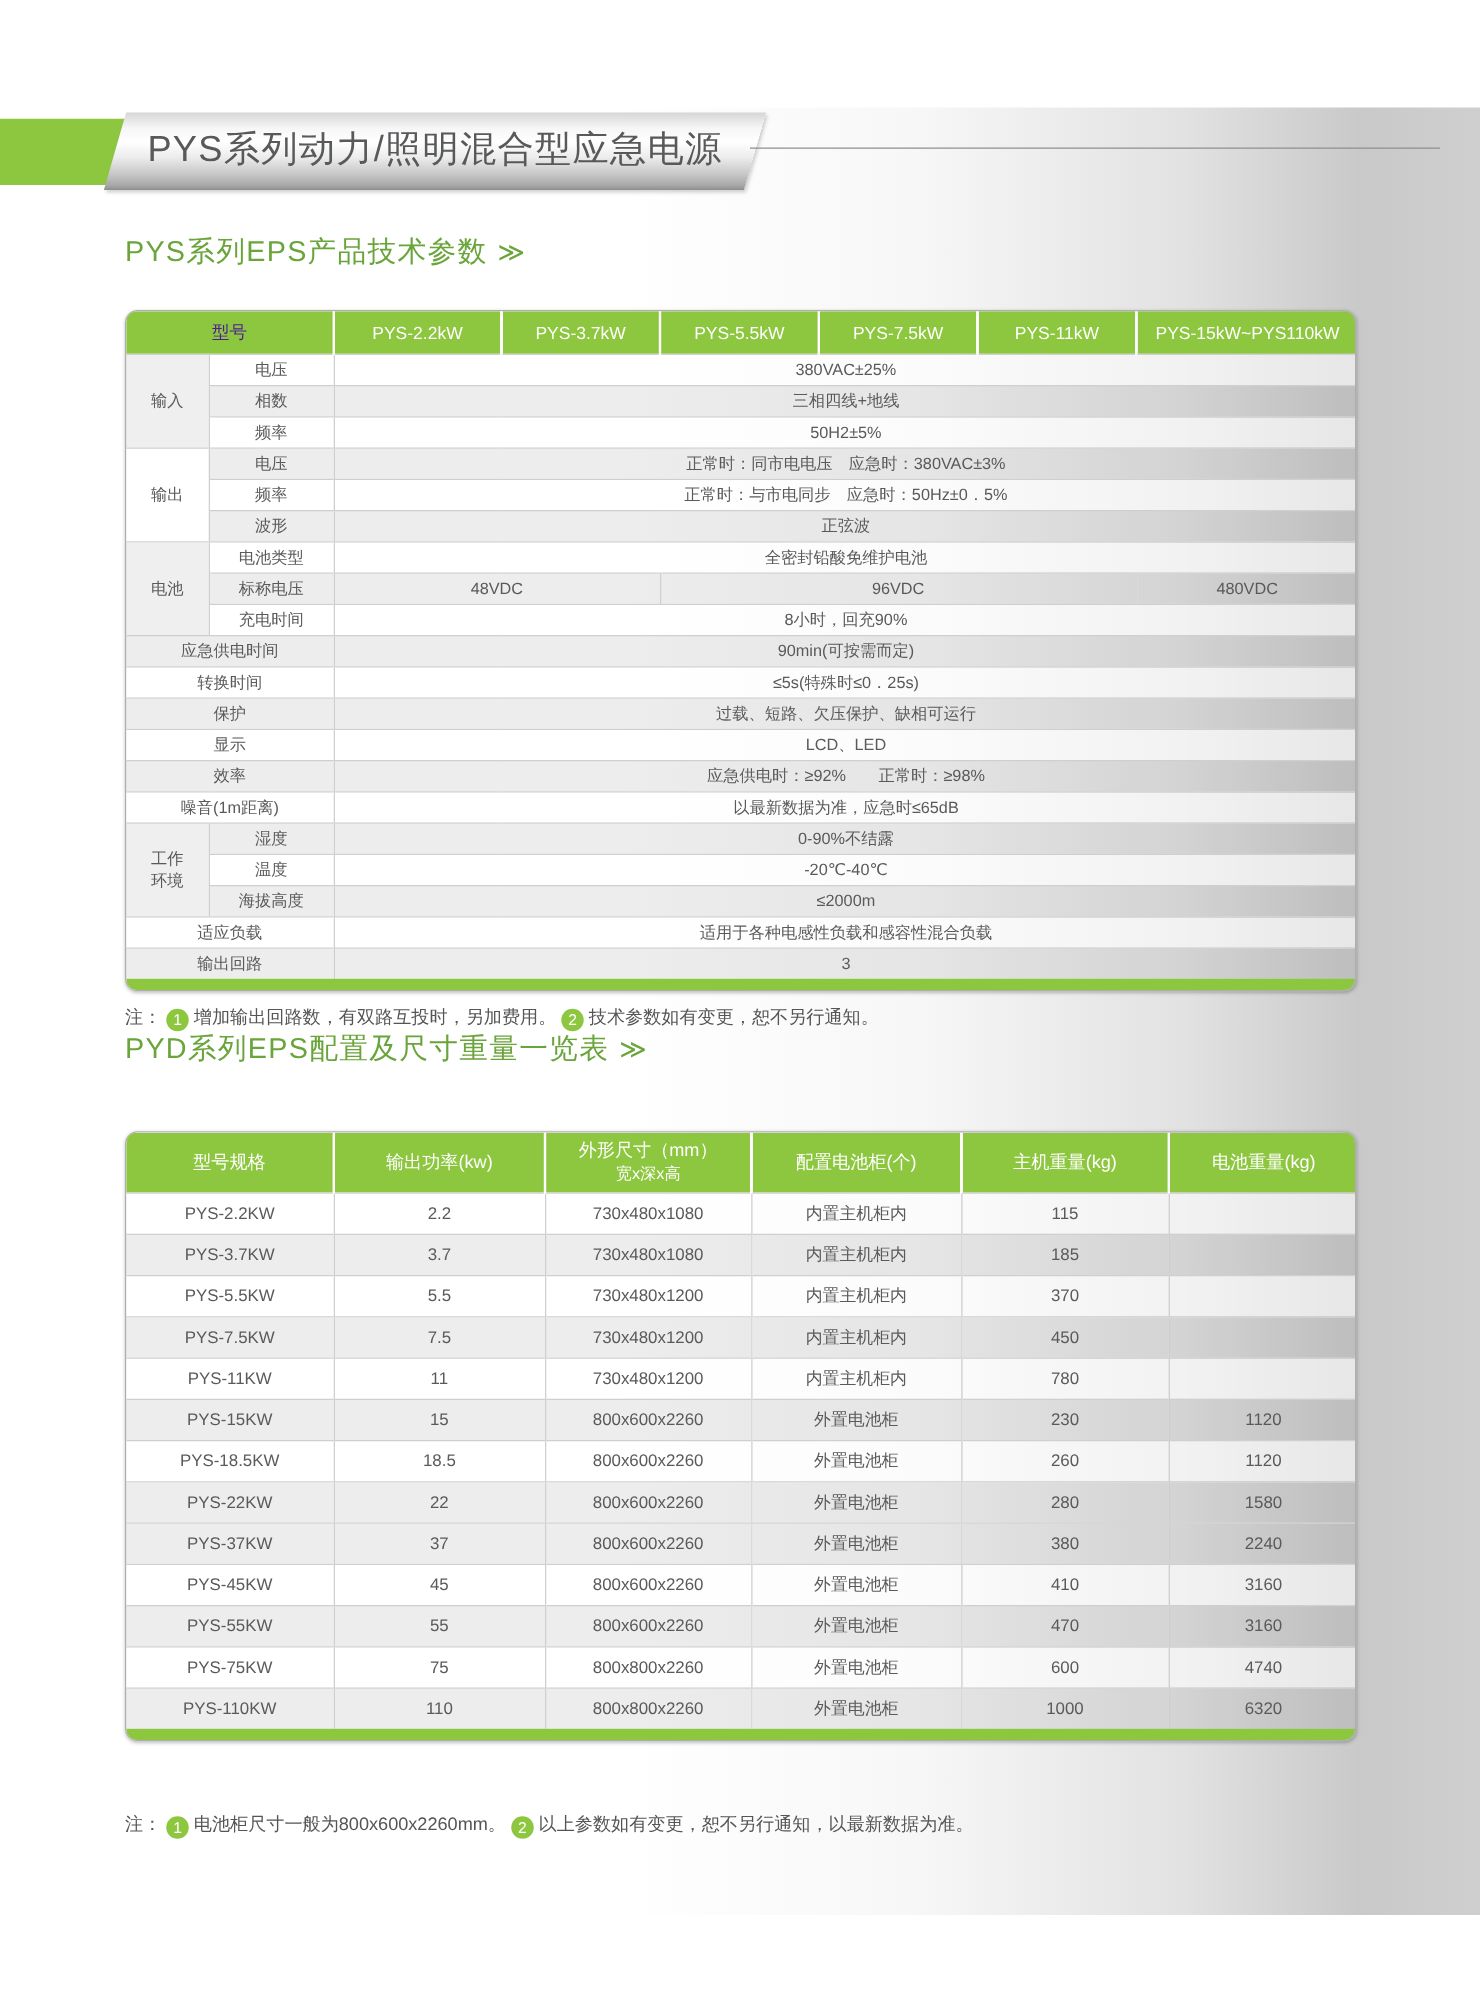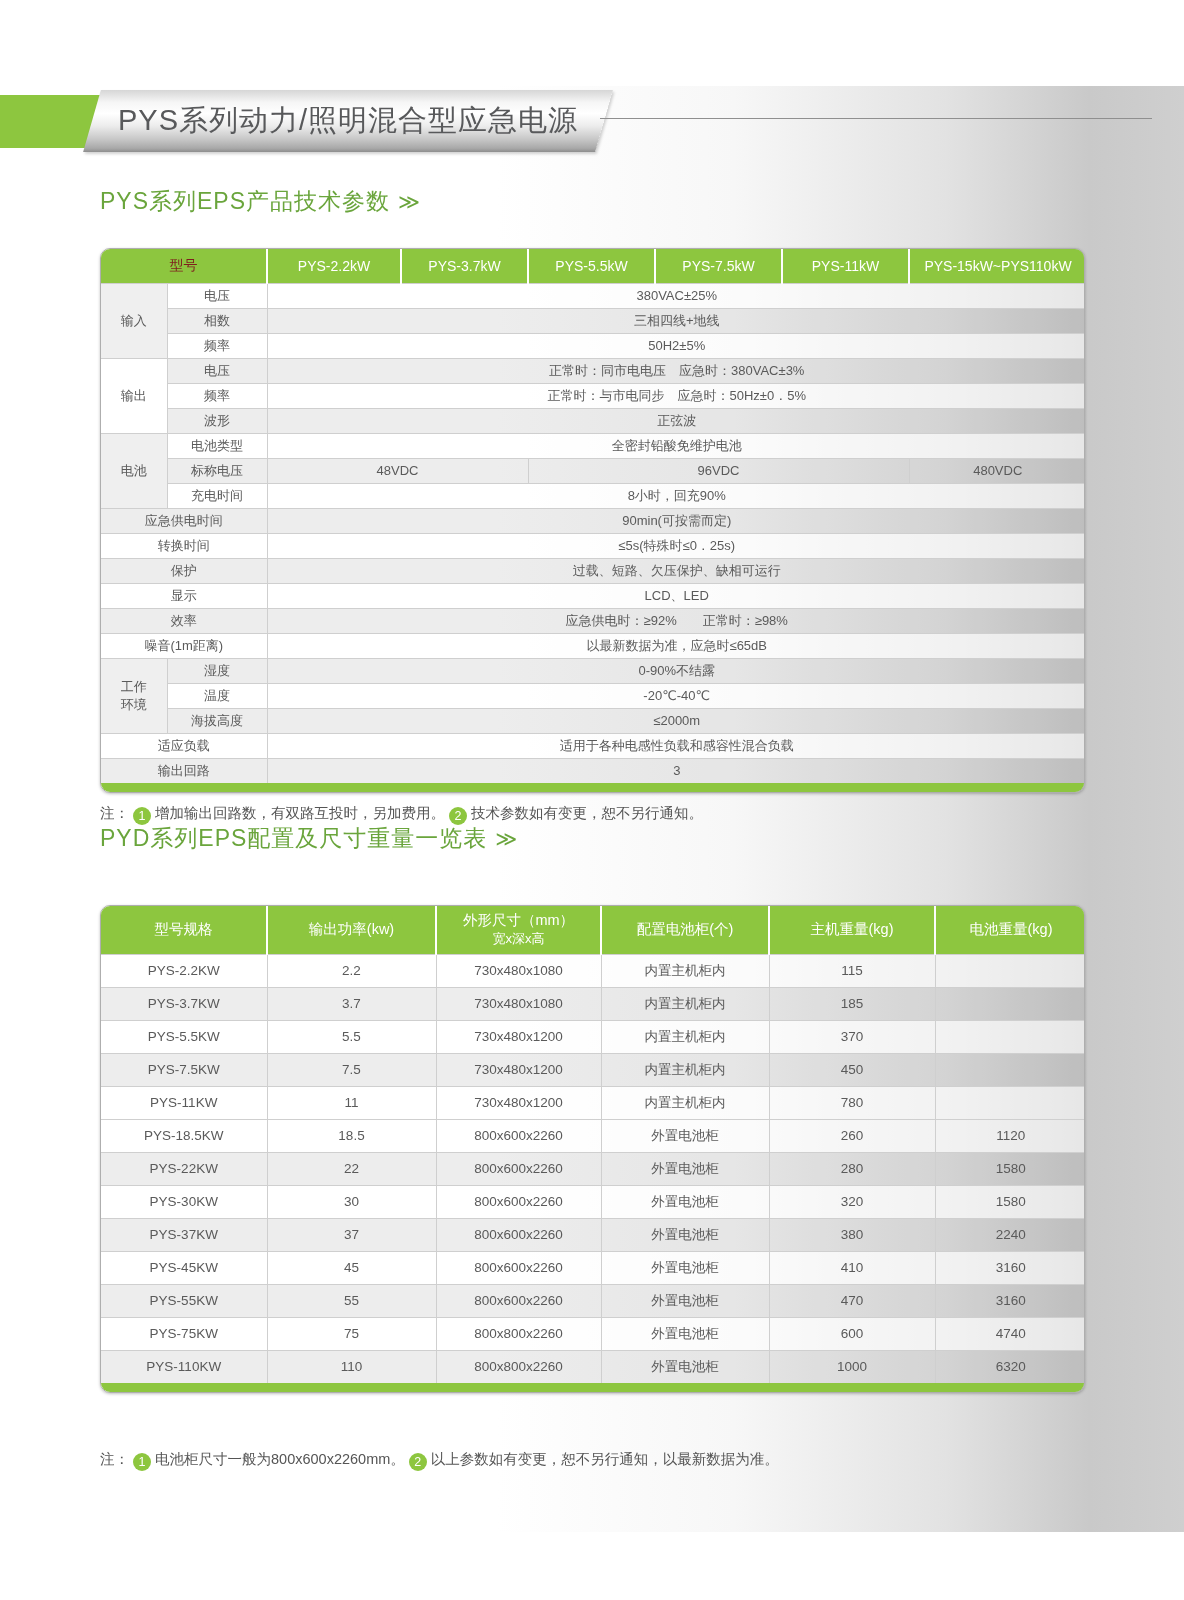--- a/index.html
+++ b/index.html
@@ -44,21 +44,21 @@
   .green-bar { height:9px; background:#8dc63f; }
 
   table { width:100%; border-collapse:collapse; table-layout:fixed; }
   th, td { text-align:center; vertical-align:middle; color:#5a5a5a; overflow:hidden; white-space:nowrap; }
 
   
   thead th { background:#8dc63f; color:#ffffff; font-weight:normal; }
   thead th + th { border-left:2px solid rgba(255,255,255,0.85); }
   .t1 thead th { height:34px; font-size:14px; }
   .t2 thead th { height:48px; font-size:14.5px; }
-  .th-model { color:#7f1d1d;font-family:Liberation Serif, serif; }
+  .th-model { color:#4c1d95;font-family:Liberation Serif, serif; }
 
   
   tbody td { border-top:1px solid #cfcfcf; }
   .t1 tbody td { height:25px; font-size:13px; }
   .t2 tbody td { height:33px; font-size:13.5px; }
   tr.w td { background:rgba(255,255,255,0.55); }
   tr.g td { background:rgba(100,100,100,0.115); }
   td.bl { border-left:1px solid #cfcfcf; }
   td.grp-gray  { background:rgba(100,100,100,0.10) !important; }
   td.grp-white { background:rgba(255,255,255,0.55) !important;margin-top:36px; }
@@ -274,42 +274,42 @@
           <td class="bl"></td>
         </tr>
         <tr class="w">
           <td>PYS-11KW</td>
           <td class="bl">11</td>
           <td class="bl">730x480x1200</td>
           <td class="bl">内置主机柜内</td>
           <td class="bl">780</td>
           <td class="bl"></td>
         </tr>
+        <tr class="g">
+          <td>PYS-15KW</td>
+          <td class="bl">15</td>
+          <td class="bl">800x600x2260</td>
+          <td class="bl">外置电池柜</td>
+          <td class="bl">230</td>
+          <td class="bl">1120</td>
+        </tr>
         <tr class="w">
           <td>PYS-18.5KW</td>
           <td class="bl">18.5</td>
           <td class="bl">800x600x2260</td>
           <td class="bl">外置电池柜</td>
           <td class="bl">260</td>
           <td class="bl">1120</td>
         </tr>
         <tr class="g">
           <td>PYS-22KW</td>
           <td class="bl">22</td>
           <td class="bl">800x600x2260</td>
           <td class="bl">外置电池柜</td>
           <td class="bl">280</td>
-          <td class="bl">1580</td>
-        </tr>
-        <tr class="w">
-          <td>PYS-30KW</td>
-          <td class="bl">30</td>
-          <td class="bl">800x600x2260</td>
-          <td class="bl">外置电池柜</td>
-          <td class="bl">320</td>
           <td class="bl">1580</td>
         </tr>
         <tr class="g">
           <td>PYS-37KW</td>
           <td class="bl">37</td>
           <td class="bl">800x600x2260</td>
           <td class="bl">外置电池柜</td>
           <td class="bl">380</td>
           <td class="bl">2240</td>
         </tr>

